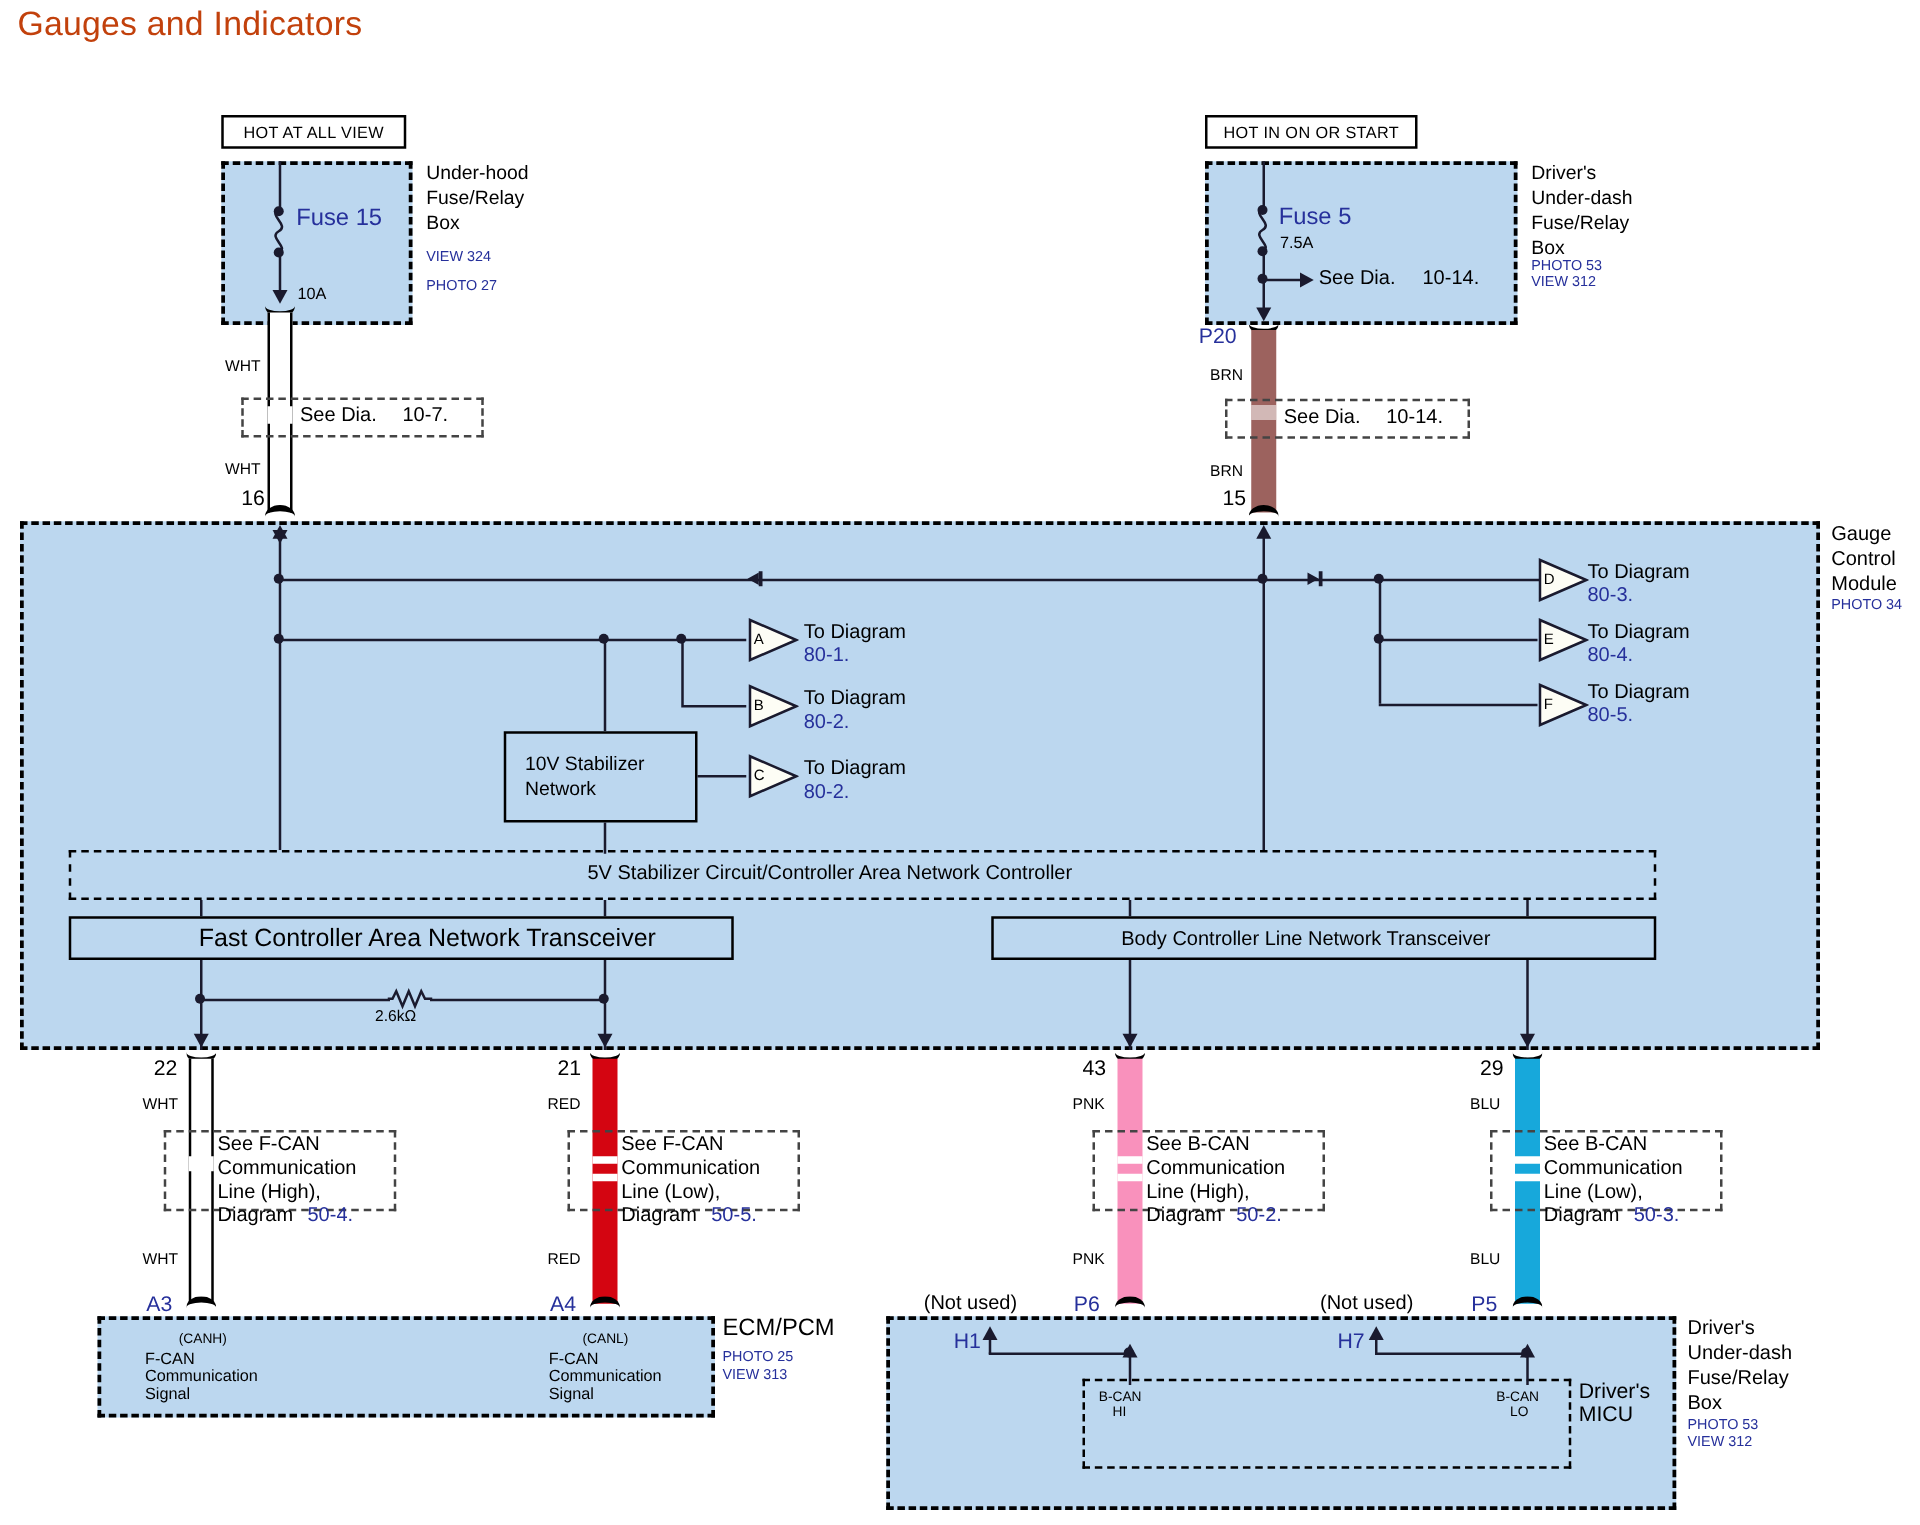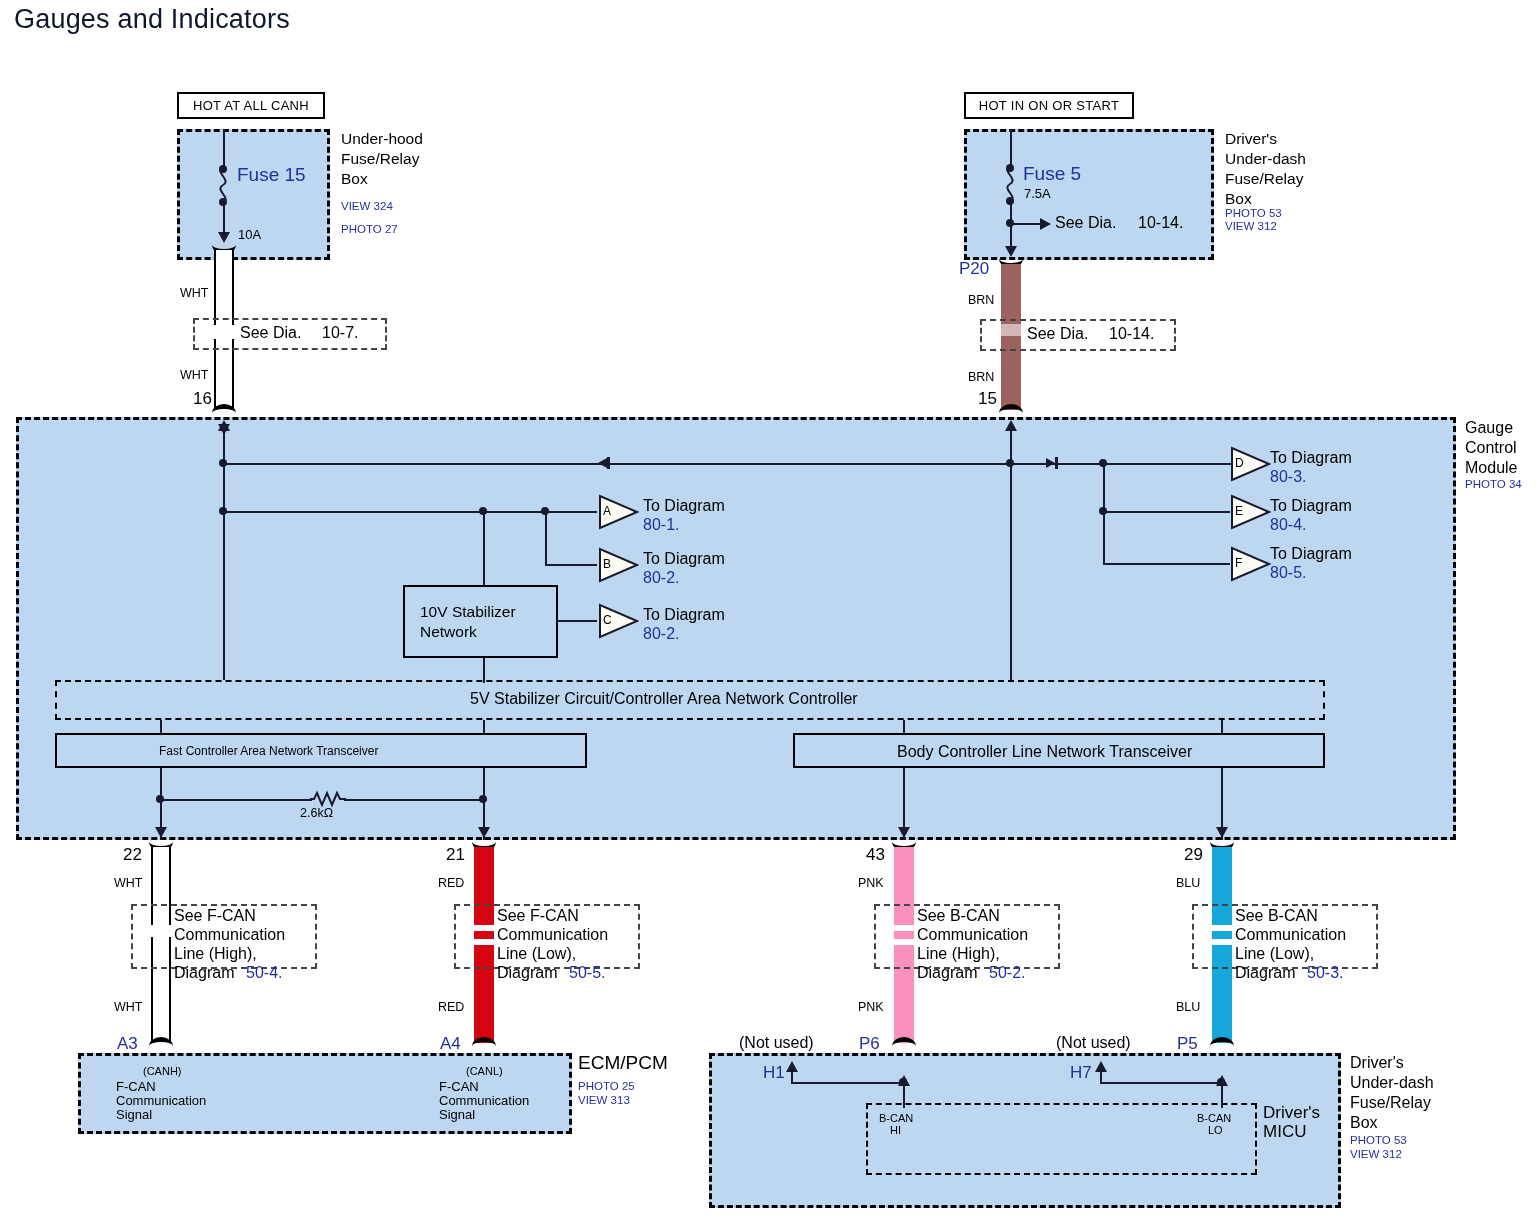--- a/index.html
+++ b/index.html
@@ -14,21 +14,21 @@
     height: 1220px;
     background: #ffffff;
     overflow: hidden;
   }
 
   
   #page-title {
     position: absolute;
     left: 14px; top: 4px;
     font-size: 27px;
-    color: #0f172a;
+    color: #c2410c;
     letter-spacing: 0.2px;
     white-space: nowrap;
   }
 
   
   .hot-box {
     position: absolute;
     border: 2px solid #000;
     background: #ffffff;
     font-size: 13px;
@@ -151,21 +151,21 @@
 
   .multiline { position:absolute; font-size:15.5px; color:#000; line-height:20px; }
 </style>
 </head>
 <body>
 
 <div id="page">
 
   <div id="page-title">Gauges and Indicators</div>
 
-  <div class="hot-box" style="left:177px; top:92px; width:148px; height:27px;">HOT AT ALL CANH</div>
+  <div class="hot-box" style="left:177px; top:92px; width:148px; height:27px;">HOT AT ALL VIEW</div>
 
   <div class="dash-blue" style="left:177px; top:129px; width:153px; height:131px;"></div>
 
   <div class="multiline" style="left:341px; top:129px;">
     <div>Under-hood</div>
     <div>Fuse/Relay</div>
     <div>Box</div>
   </div>
   <div class="photo" style="left:341px; top:186px;margin-top:36px;">PHOTO 27</div>
   <div class="photo" style="left:341px; top:199px;">VIEW 324</div>
@@ -349,21 +349,21 @@
 
   <div class="dash-clear" style="left:55px; top:680px; width:1270px; height:40px;"></div>
   <div class="t" style="left:470px; top:689px; font-size:16px;">5V Stabilizer Circuit/Controller Area Network Controller</div>
 
   <div class="vl" style="left:160px; top:720px; height:14px;"></div>
   <div class="vl" style="left:483px; top:720px; height:14px;"></div>
   <div class="vl" style="left:903px; top:720px; height:14px;"></div>
   <div class="vl" style="left:1221px; top:720px; height:14px;"></div>
 
   <div class="solid-box" style="left:55px; top:733px; width:532px; height:35px;"></div>
-  <div class="t" style="left:159px; top:742px; font-size:12px;text-align:right;">Fast Controller Area Network Transceiver</div>
+  <div class="t" style="left:159px; top:742px; font-size:20px;text-align:right;">Fast Controller Area Network Transceiver</div>
 
   <div class="solid-box" style="left:793px; top:733px; width:532px; height:35px;"></div>
   <div class="t" style="left:897px; top:742px; font-size:16px;">Body Controller Line Network Transceiver</div>
 
   <div class="vl" style="left:160px; top:768px; height:72px;"></div>
   <div class="vl" style="left:483px; top:768px; height:72px;"></div>
   <div class="dot" style="left:156px; top:795px;"></div>
   <div class="dot" style="left:479px; top:795px;"></div>
   <div class="hl" style="left:160px; top:799px; width:152px;"></div>
   <div class="hl" style="left:344px; top:799px; width:139px;"></div>

